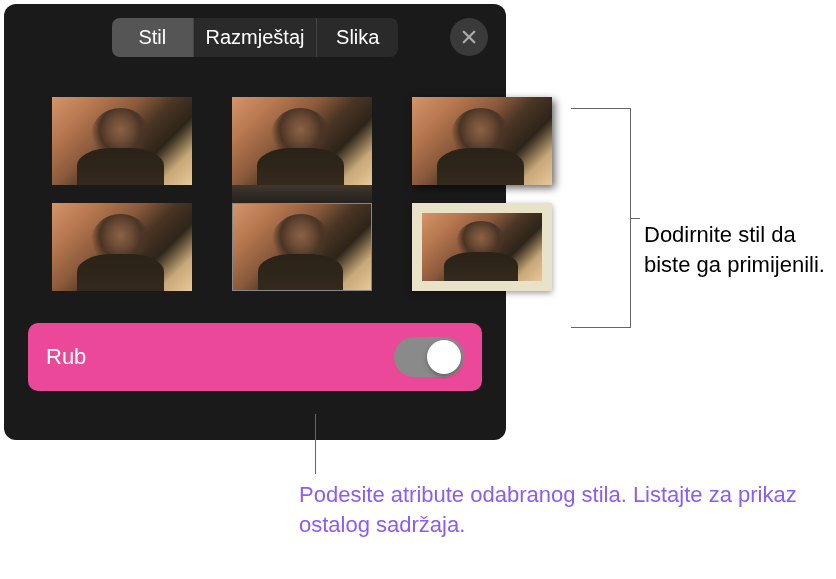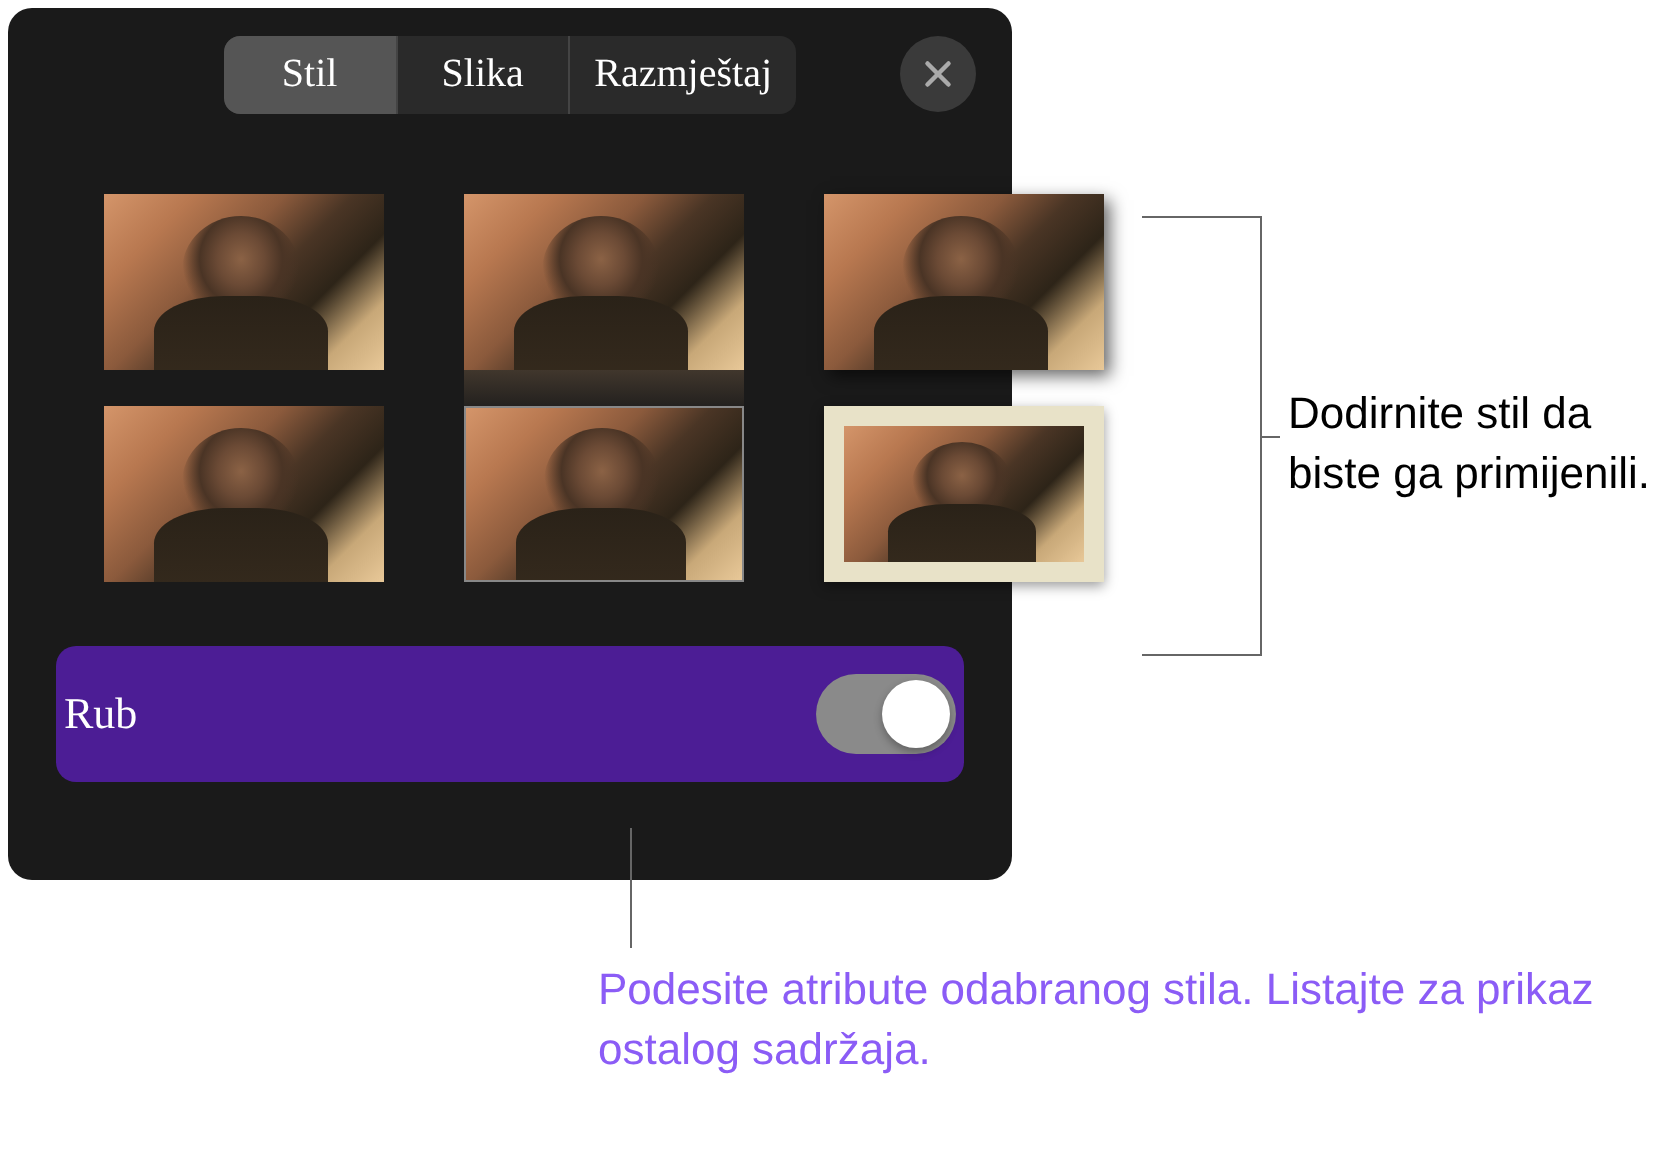--- a/index.html
+++ b/index.html
@@ -19,21 +19,20 @@
     
     .panel {
       position: absolute;
       left: 4px;
       top: 4px;
       width: 502px;
       height: 436px;
       background: #1a1a1a;
       border-radius: 12px;
       padding: 14px 18px;
-      font-family: Liberation Serif, serif;
     }
     
     .tabs-row {
       display: flex;
       align-items: center;
       gap: 0;
       padding: 0 90px;
       position: relative;
     }
     
@@ -124,23 +123,23 @@
       width: 100%;
       height: 24px;
       background: linear-gradient(to bottom, rgba(180,140,100,0.25), transparent);
       transform: scaleY(1);
     }
     
     .toggle-row {
       display: flex;
       align-items: center;
       justify-content: space-between;
-      background: #4c1d95;
+      background: #ec4899;
       border-radius: 10px;
-      padding: 14px 4px;
+      padding: 14px 18px;
       margin: 8px 6px 0;
     }
     
     .toggle-label {
       color: #ffffff;
       font-size: 22px;
     }
     
     .toggle-switch {
       width: 70px;
@@ -158,21 +157,21 @@
       background: #ffffff;
       border-radius: 50%;
       top: 3px;
       right: 3px;
       box-shadow: 0 2px 4px rgba(0,0,0,0.3);
     }
     
     .callout-right {
       position: absolute;
       left: 644px;
-      top: 192px;
+      top: 220px;
       font-size: 22px;
       color: #000000;
       line-height: 1.35;
     }
     
     .callout-bottom {
       position: absolute;
       left: 299px;
       top: 480px;
       font-size: 22px;
@@ -259,22 +258,22 @@
     }
   </style>
 </head>
 <body>
 
 <div class="panel">
 
   <div class="tabs-row">
     <div class="tabs">
       <div class="tab active">Stil</div>
+      <div class="tab">Razmještaj</div>
       <div class="tab">Slika</div>
-      <div class="tab">Razmještaj</div>
     </div>
   </div>
 
   <div class="close-btn">
     <svg viewBox="0 0 24 24" fill="none" stroke="#aaa" stroke-width="3" stroke-linecap="round">
       <line x1="5" y1="5" x2="19" y2="19"></line>
       <line x1="19" y1="5" x2="5" y2="19"></line>
     </svg>
   </div>
 

